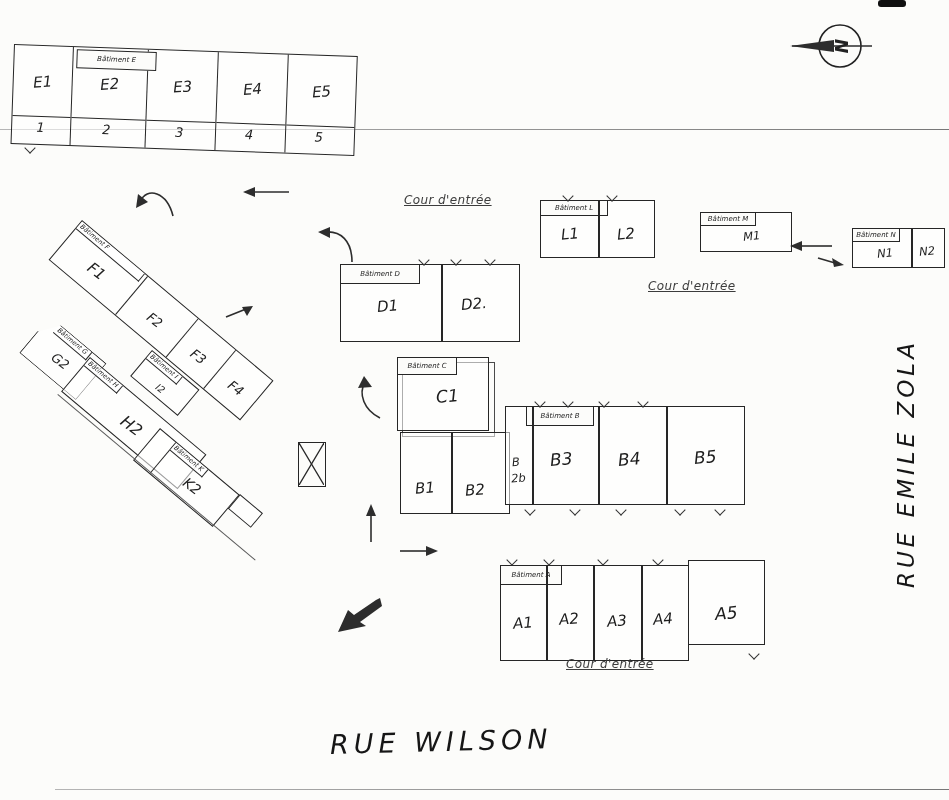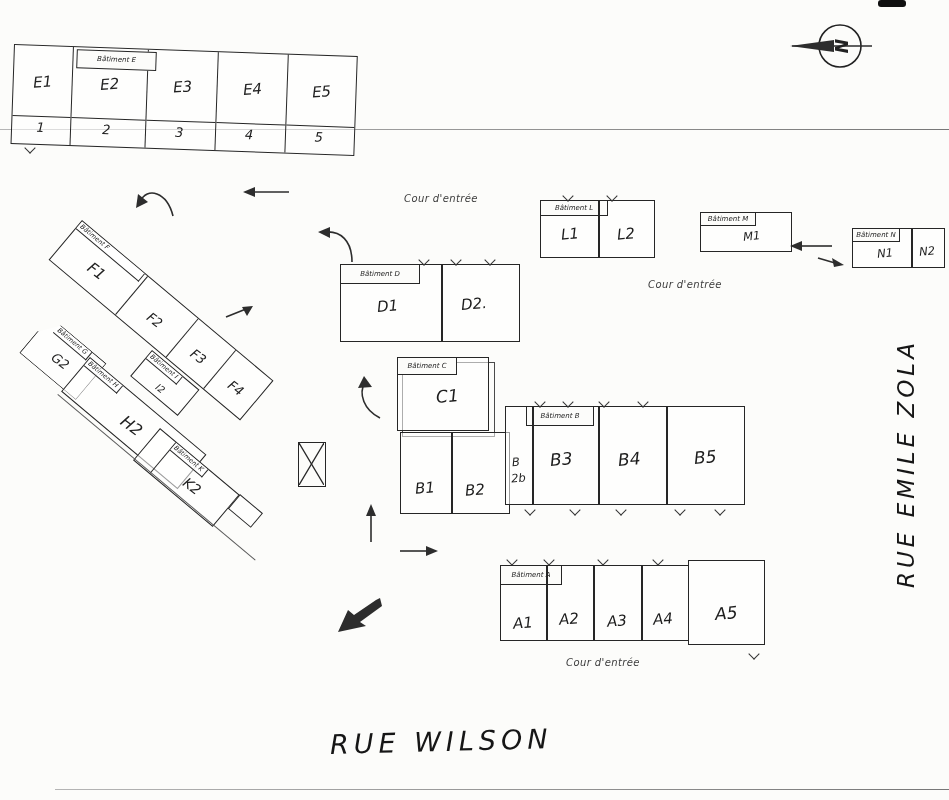--- a/index.html
+++ b/index.html
@@ -44,21 +44,21 @@
   .enum .n { position:absolute; left:42%; top:3px; font-size:13px; font-style:italic; }
 
   .tick { position:absolute; width:7px; height:7px; border-left:1.3px solid #333; border-bottom:1.3px solid #333;
           transform:rotate(-45deg); }
   .gline { position:absolute; border-top:1.2px solid #5a5a5a; transform-origin:0 0; height:0; }
 
   .arr { position:absolute; overflow:visible; }
   .arr path, .arr line { stroke:#2d2d2d; stroke-width:1.6; fill:none; }
   .arr polygon { fill:#2d2d2d; stroke:none; }
 
-  .annot { position:absolute; font-size:10px; font-style:italic; color:#3c3c3c; letter-spacing:.4px; white-space:nowrap; }
+  .annot { position:absolute; font-size:12px; font-style:italic; color:#3c3c3c; letter-spacing:.4px; white-space:nowrap;text-decoration:underline; }
   .street { position:absolute; font-style:italic; color:#161616; white-space:nowrap; }
   .compass-letter { position:absolute; font-size:17px; font-weight:bold; transform:rotate(90deg); font-style:italic; }
   .hatch { position:absolute; border:1.6px solid #262626; box-sizing:border-box; }
   .hatch svg { display:block; }
   .hatch line { stroke:#262626; stroke-width:1.3; }
 </style>
 </head>
 <body>
 
 <div class="page">
@@ -198,21 +198,21 @@
     <div class="vline" style="left:26px;"></div>
     <div class="vline" style="left:92px;"></div>
     <div class="vline" style="left:160px;"></div>
     <span class="unit sm" style="left:6px;top:48px;">B</span>
     <span class="unit sm" style="left:5px;top:64px;">2b</span>
     <span class="unit lg" style="left:44px;top:42px;">B3</span>
     <span class="unit lg" style="left:112px;top:42px;">B4</span>
     <span class="unit lg" style="left:188px;top:40px;">B5</span>
   </div>
 
-  <div class="bld" style="left:500px;top:565px;width:189px;height:76px;">
+  <div class="bld" style="left:500px;top:565px;width:189px;height:96px;">
     <div class="lblbox" style="left:-1px;top:-1px;width:62px;height:20px;">Bâtiment A</div>
     <div class="vline" style="left:45px;"></div>
     <div class="vline" style="left:92px;"></div>
     <div class="vline" style="left:140px;"></div>
     <span class="unit" style="left:12px;top:48px;">A1</span>
     <span class="unit" style="left:58px;top:44px;">A2</span>
     <span class="unit" style="left:106px;top:46px;">A3</span>
     <span class="unit" style="left:152px;top:44px;">A4</span>
   </div>
   <div class="bld" style="left:688px;top:560px;width:77px;height:85px;">

